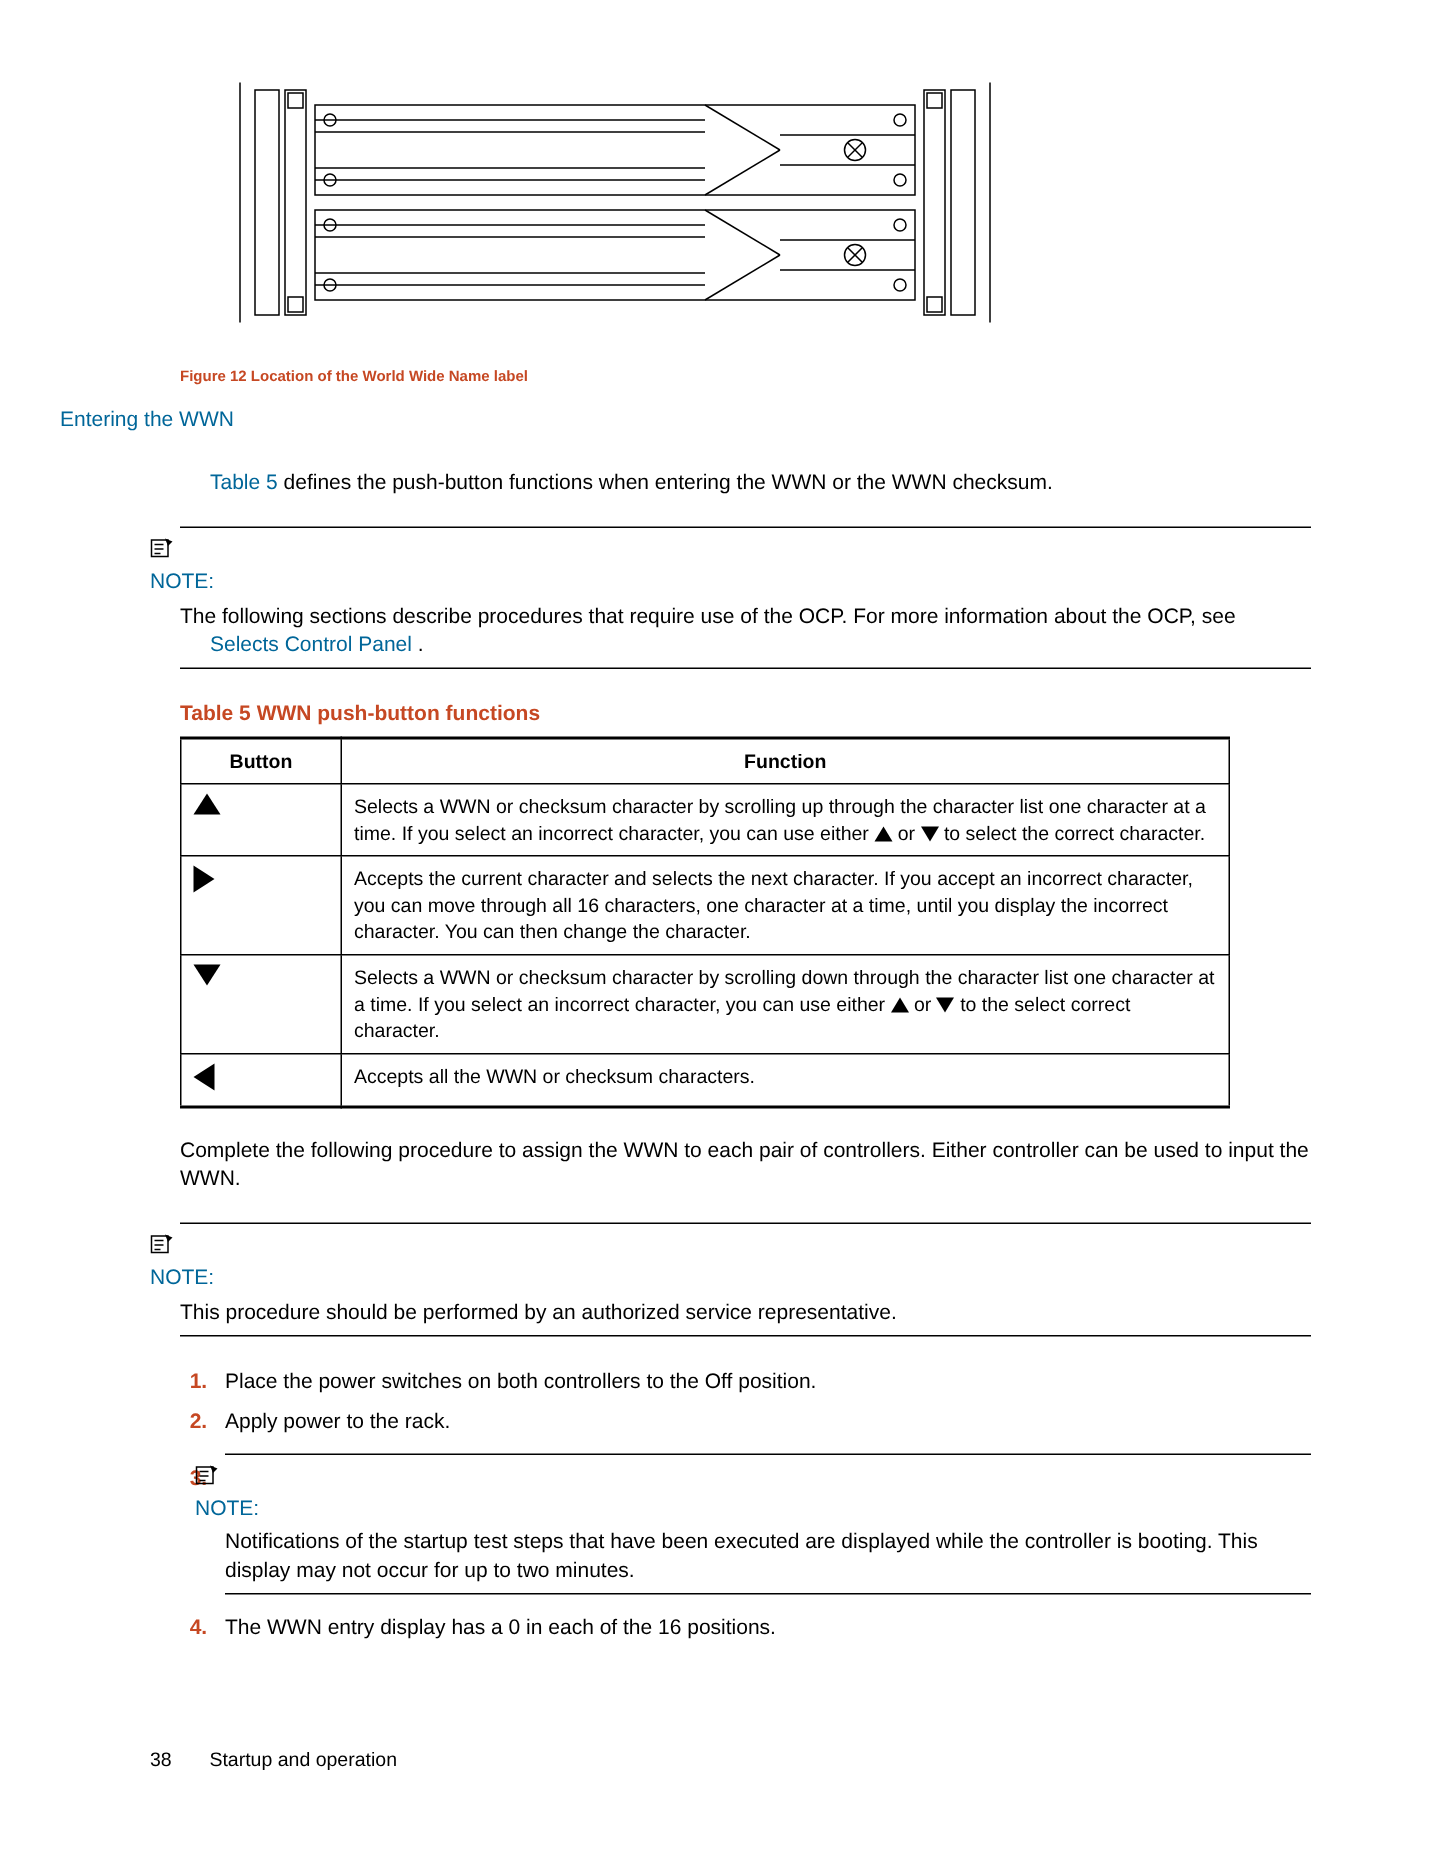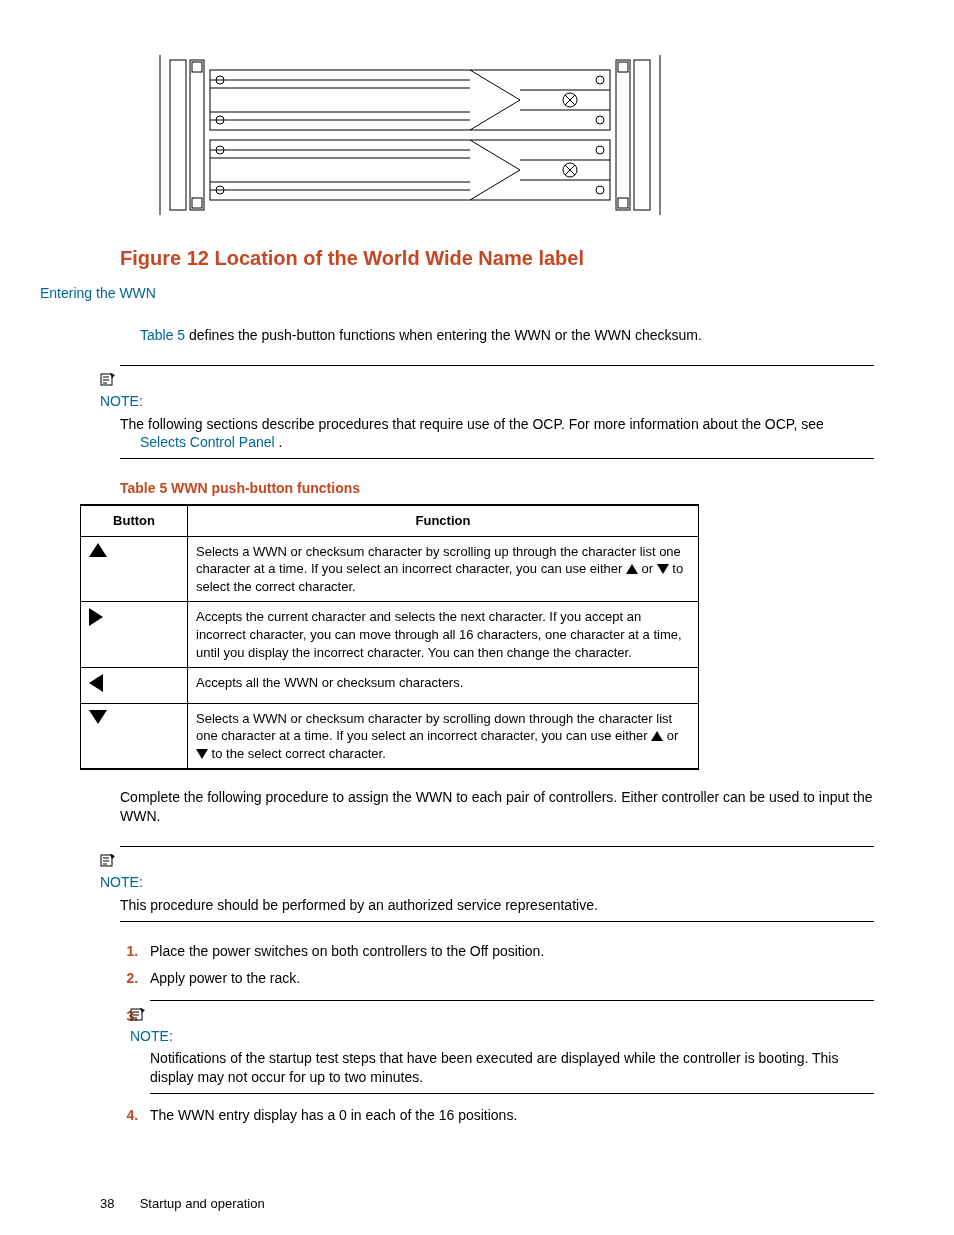--- a/index.html
+++ b/index.html
@@ -10,21 +10,21 @@
     padding: 40px 80px 40px 80px;
     width: 794px;
     line-height: 1.35;
   }
   .figure {
     margin: 10px 0 20px 40px;
   }
   .caption-fig {
     color: #c64823;
     font-weight: bold;
-    font-size: 20px;
+    font-size: 10px;
     margin: 16px 0 12px 40px;
   }
   .section-head {
     color: #006699;
     font-size: 14px;
     margin: 6px 0 23px -40px;
   }
   .body-indent {
     margin-left: 40px;
   }
@@ -39,21 +39,22 @@
   .note-icon-svg { width:16px; height:14px; flex-shrink:0; margin-top:2px;}
   .note-body { margin:2px 0 6px 0; }
   .caption-tbl {
     color: #c64823;
     font-weight: bold;
     font-size: 14px;
     margin: 16px 0 6px 40px;
   }
   table.func {
     border-collapse: collapse;
-    width: 619px;
+    width: 700px;
+    margin-left: 40px;
     font-size: 13px;
   }
   table.func th, table.func td {
     border: 1px solid #000;
     padding: 6px 8px;
     vertical-align: top;
     text-align: left;
   }
   table.func thead th {
     text-align: center;
@@ -181,28 +182,28 @@
       <td class="btn-cell"><span class="tri tri-up"></span></td>
       <td>
         <span>Selects a WWN or checksum character by scrolling up through the character list one character at a time. If you select an incorrect character, you can use either </span><span class="tri-up-s"></span><span> or </span><span class="tri-down-s"></span><span> to select the correct character.</span>
       </td>
     </tr>
     <tr>
       <td class="btn-cell"><span class="tri tri-right"></span></td>
       <td>Accepts the current character and selects the next character. If you accept an incorrect character, you can move through all 16 characters, one character at a time, until you display the incorrect character. You can then change the character.</td>
     </tr>
     <tr>
-      <td class="btn-cell"><span class="tri tri-left"></span></td>
-      <td>Accepts all the WWN or checksum characters.</td>
-    </tr>
-    <tr>
       <td class="btn-cell"><span class="tri tri-down"></span></td>
       <td>
         <span>Selects a WWN or checksum character by scrolling down through the character list one character at a time. If you select an incorrect character, you can use either </span><span class="tri-up-s"></span><span> or </span><span class="tri-down-s"></span><span> to the select correct character.</span>
       </td>
+    </tr>
+    <tr>
+      <td class="btn-cell"><span class="tri tri-left"></span></td>
+      <td>Accepts all the WWN or checksum characters.</td>
     </tr>
   </tbody>
 </table>
 
 <p class="body-indent" style="margin-top:18px">Complete the following procedure to assign the WWN to each pair of controllers. Either controller can be used to input the WWN.</p>
 
 <div class="note-block">
   <hr class="note-hr">
   <div class="note-title-row">
     <svg class="note-icon-svg" viewBox="0 0 16 14">

